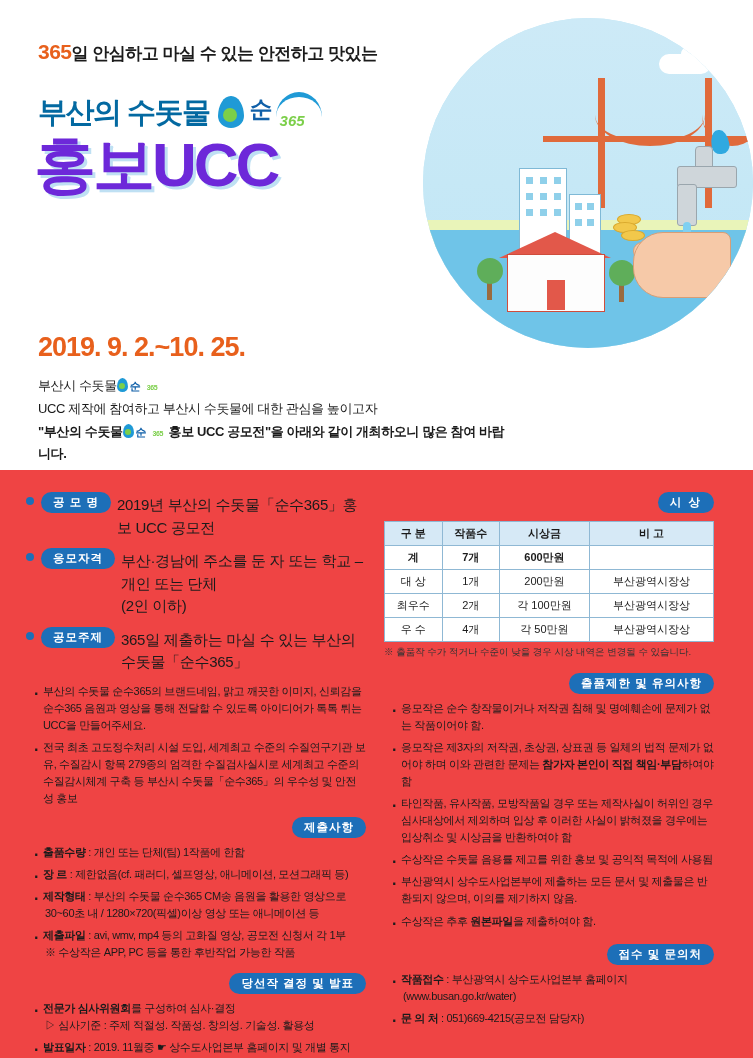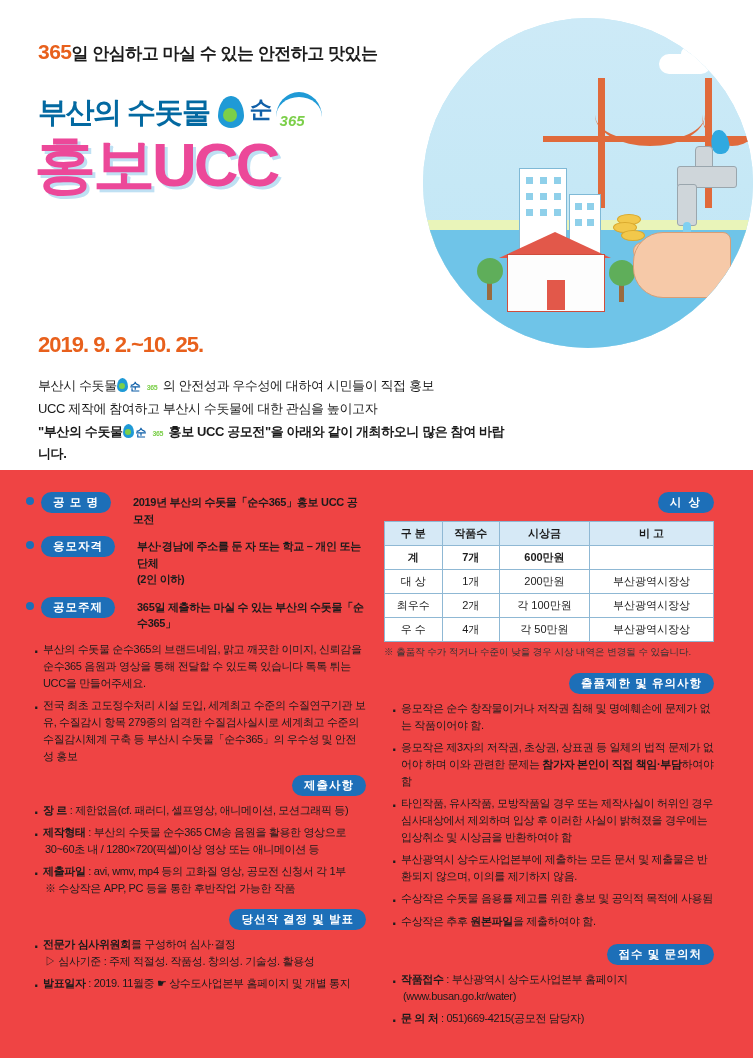--- a/index.html
+++ b/index.html
@@ -139,27 +139,27 @@
   .logo-mark .s365 {
     position:absolute; left:62px; top:20px; font-size:15px; font-weight:bold; color:#7ccf4a; font-style:italic;
   }
   .logo-mark .arc {
     position:absolute; left:58px; top:0px; width:46px; height:20px;
     border-top:5px solid #1f9ad6; border-radius:50%/100% 100% 0 0;
   }
 
   .bigtitle {
     position:absolute; left:34px; top:132px;
-    font-size:62px; font-weight:bold; line-height:1.06; color:#ec4899; letter-spacing:-3px;
+    font-size:62px; font-weight:bold; line-height:1.06; color:#6d28d9; letter-spacing:-3px;
     text-shadow: 3px 3px 0 #bfe0f3;
   }
   .bigtitle .l2 { display:block; }
 
   .daterange {
-    position:absolute; left:38px; top:332px; font-size:22px; font-weight:bold; color:#e8601c;
+    position:absolute; left:38px; top:332px; font-size:27px; font-weight:bold; color:#e8601c;
     letter-spacing:-1px;
   }
 
   .lede {
     position:absolute; left:38px; top:375px; width:470px; font-size:13px; line-height:1.75;
     color:#1b1b1b; letter-spacing:-0.4px;
   }
   .lede .b { font-weight:bold; }
   .inline-logo {
     display:inline-block; width:46px; height:14px; position:relative; vertical-align:-2px;
@@ -183,21 +183,21 @@
     display:inline-block; background:#1d6fb8; color:#fff; font-size:11.5px; font-weight:bold;
     padding:3px 12px; border-radius:11px; letter-spacing:1px; margin-bottom:4px;
   }
   .pill.sm { letter-spacing:2px; }
 
   .row { display:flex; align-items:flex-start; margin-bottom:9px; }
   .row .bullet {
     width:8px; height:8px; border-radius:50%; background:#1d6fb8; margin:5px 7px 0 0; flex:none;
   }
   .row .pill { margin-bottom:0; flex:none; }
-  .row .rtxt { font-size:11px; line-height:1.5; color:#1b1b1b; margin-left:22px; letter-spacing:-0.3px; padding-top:2px;font-weight:bold;}
+  .row .rtxt { font-size:15px; line-height:1.5; color:#1b1b1b; margin-left:6px; letter-spacing:-0.3px; padding-top:2px;}
 
   .block { margin-bottom:12px; }
 
   ul.dots { list-style:none; margin:0; padding:0 0 0 6px; }
   ul.dots > li {
     position:relative; padding-left:11px; font-size:11px; line-height:1.55; margin-bottom:5px;
     letter-spacing:-0.35px;
   }
   ul.dots > li:before {
     content:"·"; position:absolute; left:2px; top:-1px; font-size:16px; font-weight:bold; color:#1b1b1b;
@@ -299,21 +299,21 @@
     </span>
   </div>
 
   <div class="bigtitle">
     <span>홍보UCC</span>
   </div>
 
   <div class="daterange">2019. 9. 2.~10. 25.</div>
 
   <div class="lede">
-    <span>부산시 수돗물</span><span class="inline-logo"><span class="d"></span><span class="s">순</span><span class="n">365</span></span><span>의 안전성과 우수성에 대하여 시민들이 직접 홍보</span><br>
+    <span>부산시 수돗물</span><span class="inline-logo"><span class="d"></span><span class="s">순</span><span class="n">365</span></span><br>
     <span>UCC 제작에 참여하고 부산시 수돗물에 대한 관심을 높이고자</span><br>
     <span class="b">"부산의 수돗물</span><span class="inline-logo"><span class="d"></span><span class="s">순</span><span class="n">365</span></span><span class="b">홍보 UCC 공모전"을 아래와 같이 개최하오니 많은 참여 바랍니다.</span>
   </div>
 </div>
 
 <div class="divider-line"></div>
 
 <div class="info">
   <div class="cols">
 
@@ -333,29 +333,30 @@
 (2인 이하)</span>
       </div>
 
       <div class="row">
         <span class="bullet"></span>
         <span class="pill">공모주제</span>
         <span class="rtxt">365일 제출하는 마실 수 있는 부산의 수돗물「순수365」</span>
       </div>
 
       <ul class="dots" style="margin-top:6px">
-        <li>부산의 수돗물 순수365의 브랜드네임, 맑고 깨끗한 이미지, 신뢰감을 순수365 음원과 영상을 통해 전달할 수 있도록 있습니다 톡톡 튀는 UCC을 만들어주세요.</li>
+        <li>부산의 수돗물 순수365의 브랜드네임, 맑고 깨끗한 이미지, 신뢰감을 순수365 음원과 영상을 통해 전달할 수 있도록 아이디어가 톡톡 튀는 UCC을 만들어주세요.</li>
         <li>전국 최초 고도정수처리 시설 도입, 세계최고 수준의 수질연구기관 보유, 수질감시 항목 279종의 엄격한 수질검사실시로 세계최고 수준의 수질감시체계 구축 등 부산시 수돗물「순수365」의 우수성 및 안전성 홍보</li>
       </ul>
 
       <div class="block" style="margin-top:10px">
         <div class="sec-title-wrap">
           <span class="pill">제출사항</span>
         </div>
         <ul class="dots">
+          <li><b>출품수량</b> : 개인 또는 단체(팀) 1작품에 한함</li>
           <li><b>장     르</b> : 제한없음(cf. 패러디, 셀프영상, 애니메이션, 모션그래픽 등)</li>
           <li><b>제작형태</b> : 부산의 수돗물 순수365 CM송 음원을 활용한 영상으로<br><span class="sub">30~60초 내 / 1280×720(픽셀)이상 영상 또는 애니메이션 등</span></li>
           <li><b>제출파일</b> : avi, wmv, mp4 등의 고화질 영상, 공모전 신청서 각 1부<br><span class="sub">※ 수상작은 APP, PC 등을 통한 후반작업 가능한 작품</span></li>
         </ul>
       </div>
 
       <div class="block">
         <div class="sec-title-wrap">
           <span class="pill">당선작 결정 및 발표</span>
         </div>
@@ -412,22 +413,22 @@
       </div>
 
       <div class="block" style="margin-top:14px">
         <div class="sec-title-wrap">
           <span class="pill">출품제한 및 유의사항</span>
         </div>
         <ul class="dots">
           <li>응모작은 순수 창작물이거나 저작권 침해 및 명예훼손에 문제가 없는 작품이어야 함.</li>
           <li>응모작은 제3자의 저작권, 초상권, 상표권 등 일체의 법적 문제가 없어야 하며 이와 관련한 문제는 <b>참가자 본인이 직접 책임·부담</b>하여야 함</li>
           <li>타인작품, 유사작품, 모방작품일 경우 또는 제작사실이 허위인 경우 심사대상에서 제외하며 입상 후 이러한 사실이 밝혀졌을 경우에는 입상취소 및 시상금을 반환하여야 함</li>
+          <li>수상작은 수돗물 음용률 제고를 위한 홍보 및 공익적 목적에 사용됨</li>
           <li>부산광역시 상수도사업본부에 제출하는 모든 문서 및 제출물은 반환되지 않으며, 이의를 제기하지 않음.</li>
-          <li>수상작은 수돗물 음용률 제고를 위한 홍보 및 공익적 목적에 사용됨</li>
           <li>수상작은 추후 <b>원본파일</b>을 제출하여야 함.</li>
         </ul>
       </div>
 
       <div class="block" style="margin-top:14px">
         <div class="sec-title-wrap">
           <span class="pill">접수 및 문의처</span>
         </div>
         <ul class="dots">
           <li><b>작품접수</b> : 부산광역시 상수도사업본부 홈페이지<br><span class="sub">(www.busan.go.kr/water)</span></li>

